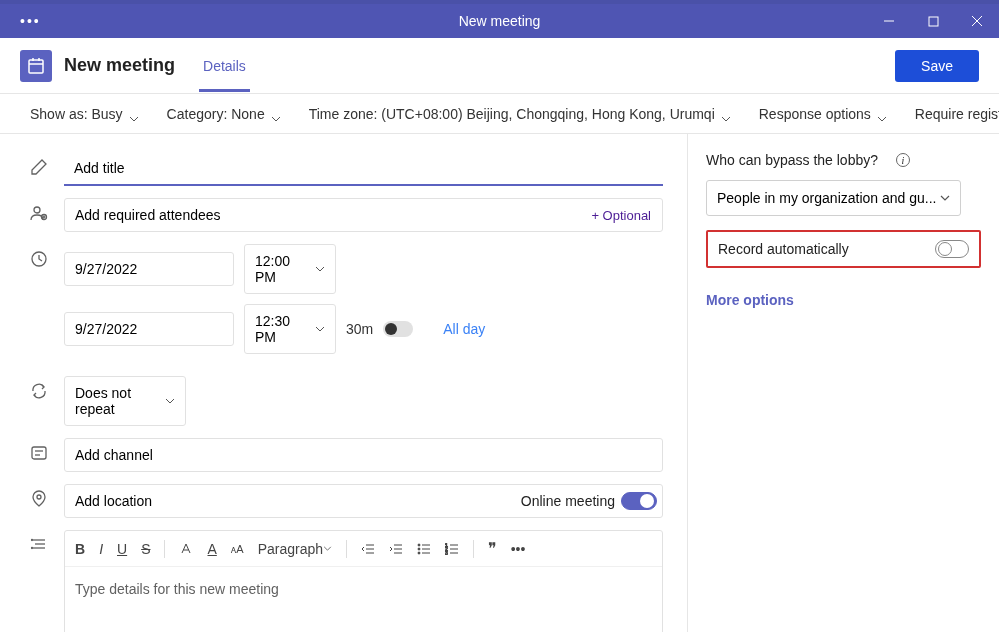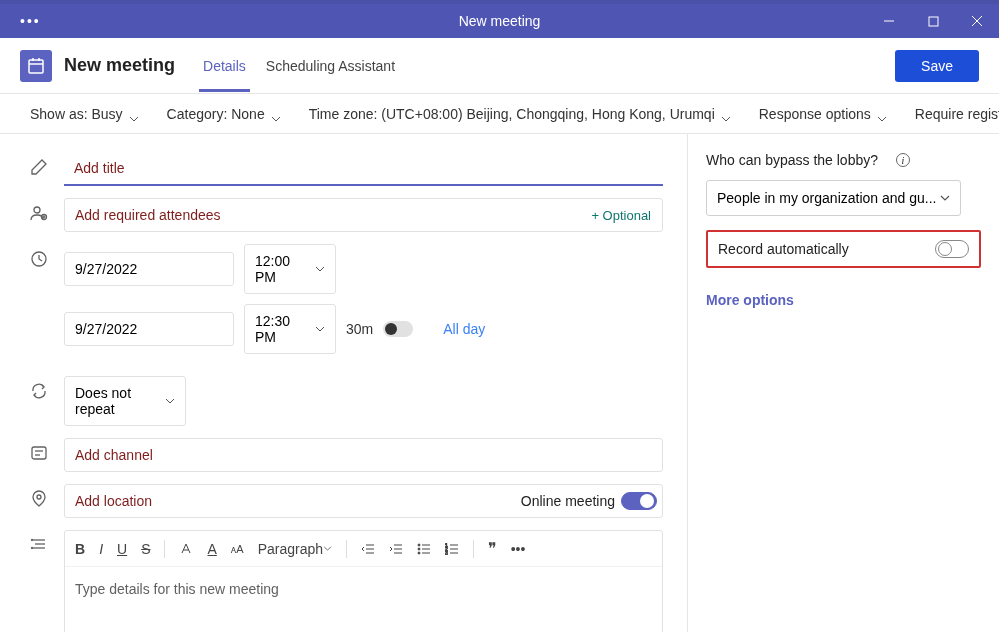--- a/index.html
+++ b/index.html
@@ -32,24 +32,24 @@
 .main { flex: 1; padding: 18px 24px 18px 30px; overflow-y: auto; }
 .side { width: 312px; border-left: 1px solid #e6e6e6; padding: 18px 18px; }
 
 .row { display: flex; align-items: flex-start; margin-bottom: 12px; }
 .row-icon { width: 34px; flex-shrink: 0; color: #616161; padding-top: 6px; }
 .row-icon svg { stroke: #616161; }
 .row-body { flex: 1; }
 
 .fld { border: 1px solid #e1e1e1; border-radius: 3px; padding: 8px 10px; font-size: 14px; color: #222; background: #fff; width: 100%; }
 .fld.title-fld { border-bottom: 2px solid #5b62c0; border-left: none; border-right: none; border-top: none; border-radius: 0; }
-.placeholder { color: #7f1d1d; }
+.placeholder { color: #000000; }
 
 .attend { position: relative; }
-.optional-link { position: absolute; right: 12px; top: 50%; transform: translateY(-50%); color: #0f766e; font-size: 13px; cursor: pointer; }
+.optional-link { position: absolute; right: 12px; top: 50%; transform: translateY(-50%); color: #4c1d95; font-size: 13px; cursor: pointer; }
 
 .dt-row { display: flex; align-items: center; gap: 10px; margin-bottom: 10px; }
 .dt-fld { border: 1px solid #e1e1e1; border-radius: 3px; padding: 8px 10px; font-size: 14px; background: #fff; }
 .date-fld { width: 170px; }
 .time-fld { width: 92px; display: flex; align-items: center; gap: 6px; }
 .duration { font-size: 14px; color: #333; }
 .toggle-sm { width: 30px; height: 16px; border-radius: 8px; background: #e1e1e1; position: relative; cursor: pointer; }
 .toggle-sm::after { content: ''; width: 12px; height: 12px; background: #333; border-radius: 50%; position: absolute; left: 2px; top: 2px; }
 .allday-lbl { font-size: 14px; color: #3b82f6; margin-left: 20px; }
 
@@ -109,21 +109,20 @@
     <svg width="18" height="18" viewBox="0 0 18 18" fill="none" stroke="#fff" stroke-width="1.5">
         <rect x="2" y="3" width="14" height="13" rx="1"></rect>
         <line x1="2" y1="7" x2="16" y2="7"></line>
         <line x1="6" y1="1" x2="6" y2="4"></line>
         <line x1="12" y1="1" x2="12" y2="4"></line>
       </svg>
   </div>
   <div class="page-title">New meeting</div>
   <div class="tabs">
     <div class="tab active">Details</div>
-    <div class="tab">Scheduling Assistant</div>
   </div>
   <div class="spacer"></div>
   <button class="save-btn">Save</button>
 </div>
 
 <div class="optbar">
   <div class="opt">
       <span>Show as: Busy</span>
       <span class="chev">
         <svg width="10" height="6" viewBox="0 0 10 6">

